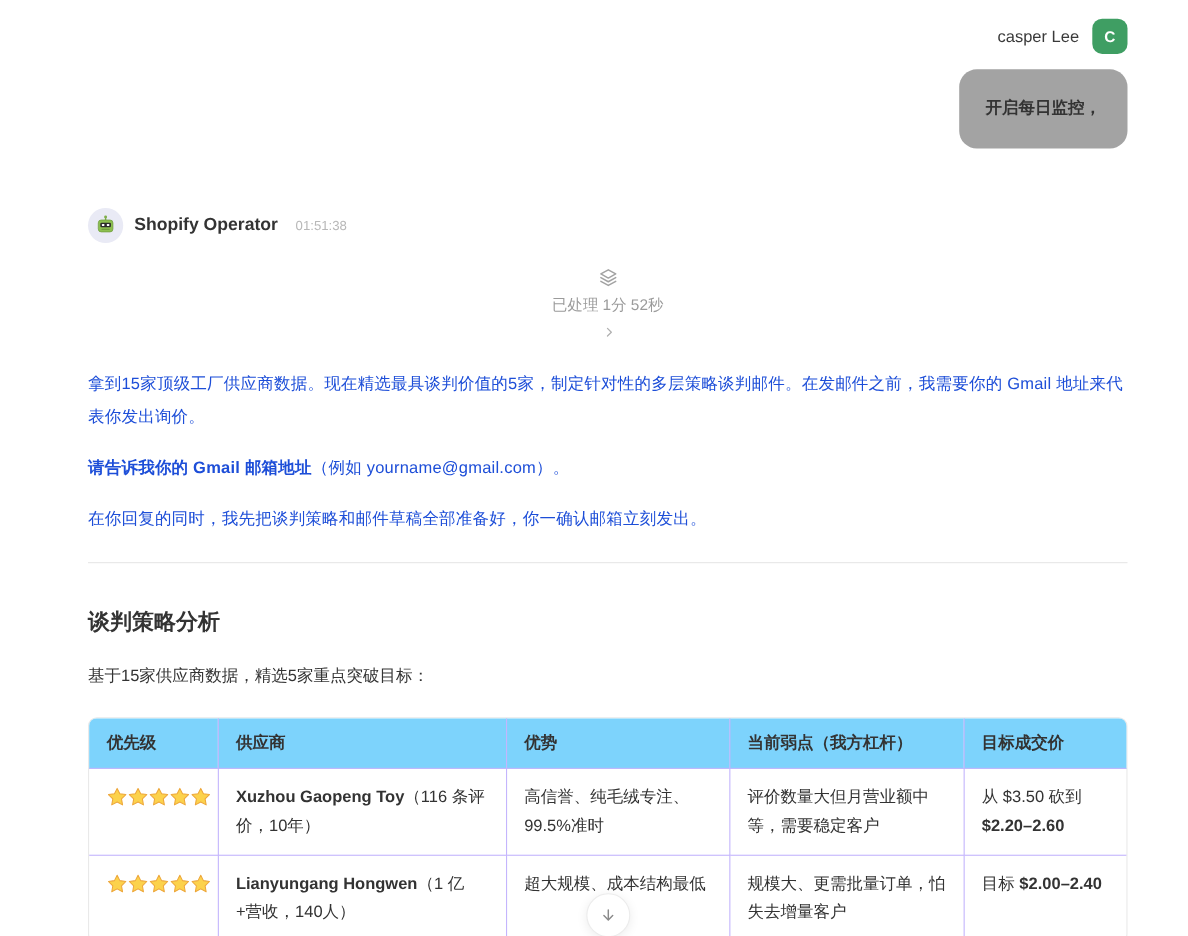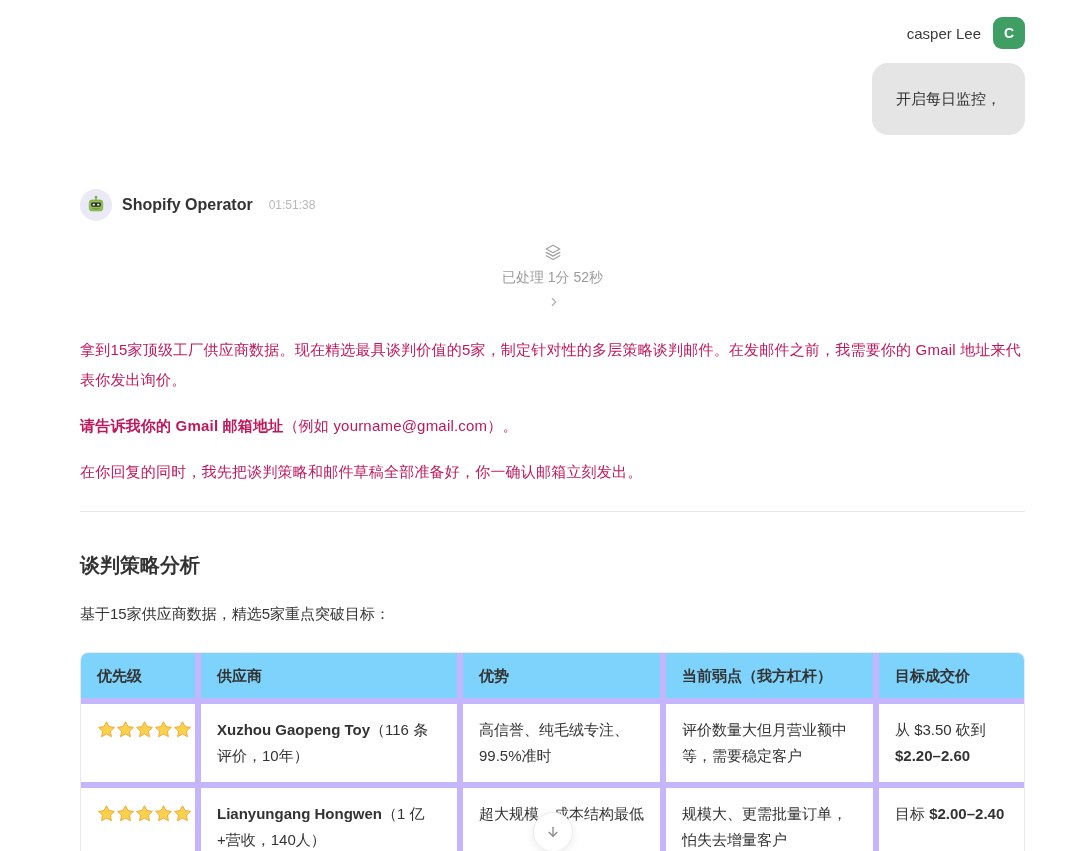--- a/index.html
+++ b/index.html
@@ -12,51 +12,51 @@
     padding: 17px 55px 0 80px; gap: 12px; }
   .username { font-size: 15px; color: #3a3a3a; }
   .avatar-sq { width: 32px; height: 32px; border-radius: 9px; background: #3f9e63;
     color: #ffffff; font-size: 14px; font-weight: 700; display: flex;
     align-items: center; justify-content: center; cursor: pointer; }
 
   .content { padding: 0 55px 0 80px; }
 
   
   .bubble-row { display: flex; justify-content: flex-end; margin-top: 14px; }
-  .bubble { background: #e5e5e5; border-radius: 16px; padding: 22px 24px;
-    max-width: 658px; font-size: 15px; line-height: 28px; color: #333333; }
+  .bubble { background: #a3a3a3; border-radius: 16px; padding: 22px 24px;
+    max-width: 658px; font-size: 15px; line-height: 28px; color: #333333; font-weight: bold; }
   .bubble p + p { margin-top: 14px; }
 
   
   .agent-row { display: flex; align-items: center; margin-top: 54px; gap: 10px; }
   .agent-avatar { width: 32px; height: 32px; border-radius: 50%; background: #e9eaf5;
     display: flex; align-items: center; justify-content: center; flex: 0 0 auto; }
   .agent-name { font-size: 16px; font-weight: 700; color: #333333; }
   .agent-time { font-size: 12px; color: #b8b8b8; margin-left: 6px; }
 
   .processed-row { display: flex; align-items: center; margin-top: 22px; gap: 8px;
     color: #9b9b9b; font-size: 14px; cursor: pointer; flex-direction: column; }
   .processed-row .chev { margin-left: 2px; display: flex; align-items: center; }
 
   
-  .para { font-size: 15px; line-height: 30px; color: #be185d; margin-top: 26px;
+  .para { font-size: 15px; line-height: 30px; color: #1d4ed8; margin-top: 26px;
     letter-spacing: 0.2px; }
   .para.tight { margin-top: 16px; }
   .b { font-weight: 700; }
 
   .divider { border: none; border-top: 1px solid #e7e7e7; margin-top: 24px; }
 
   .section-title { font-size: 20px; font-weight: 700; color: #333333; margin-top: 40px; }
   .section-intro { font-size: 15px; color: #333333; margin-top: 26px; }
 
   
   .tbl-wrap { margin-top: 28px; border: 1px solid #e9e9e9; border-radius: 8px;
     overflow: hidden; }
   table { width: 100%; border-collapse: collapse; table-layout: fixed; }
-  th, td { border: 6px solid #c4b5fd; text-align: left; vertical-align: top;
+  th, td { border: 1px solid #c4b5fd; text-align: left; vertical-align: top;
     font-size: 15px; padding: 12px 16px; }
   th { background: #7dd3fc; font-weight: 700; color: #333333; line-height: 21px; }
   td { line-height: 26px; color: #333333; padding-top: 13px; padding-bottom: 13px; }
   table tr th:first-child, table tr td:first-child { border-left: none; }
   table tr th:last-child, table tr td:last-child { border-right: none; }
   table tr:first-child th { border-top: none; }
   table tr:last-child td { border-bottom: none; }
   .stars { white-space: nowrap; display: inline-flex; margin-top: 3px; }
   .stars svg { margin-right: 0px; }
 

